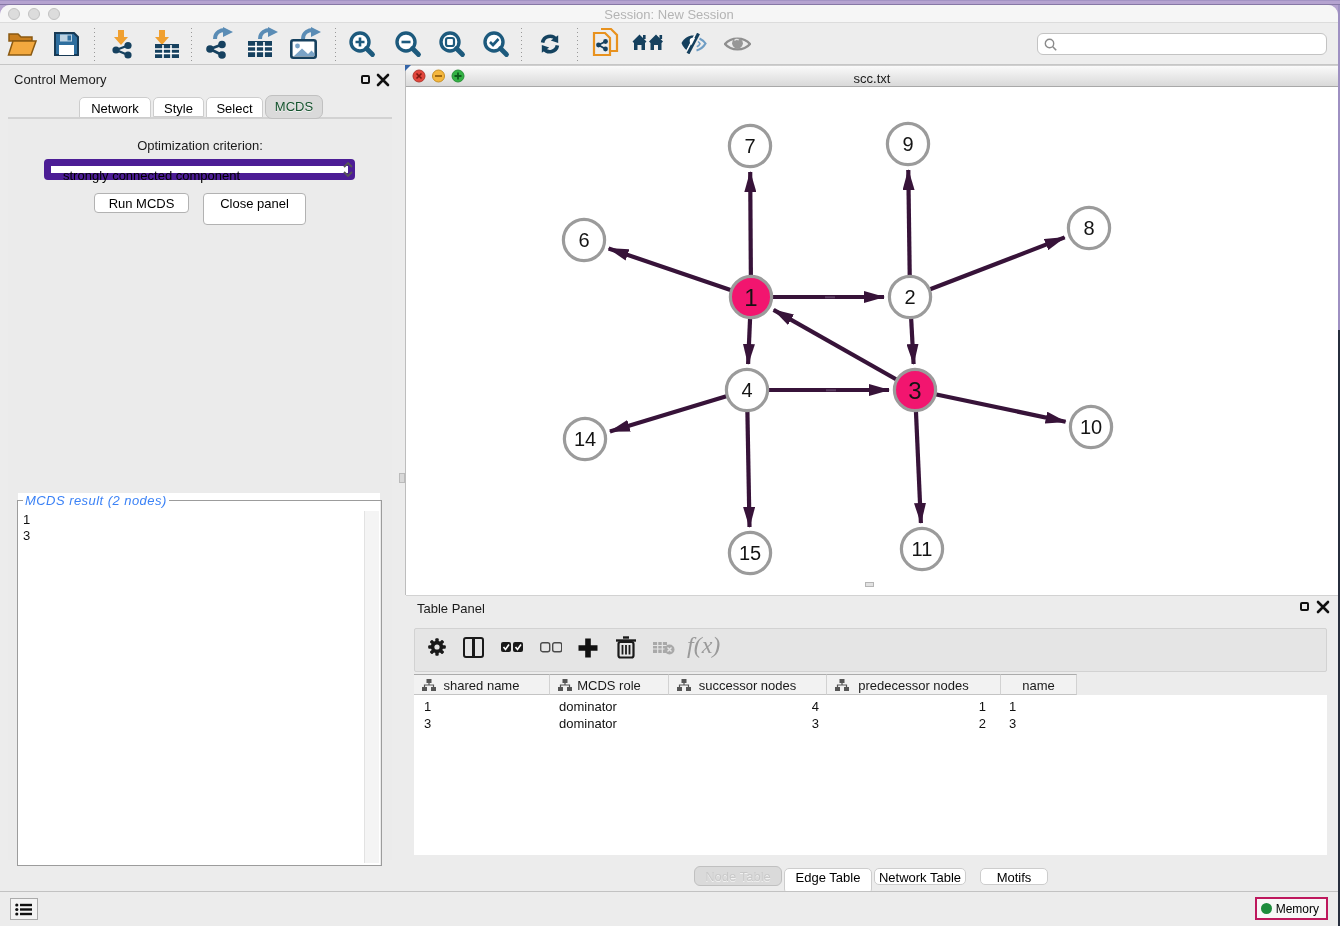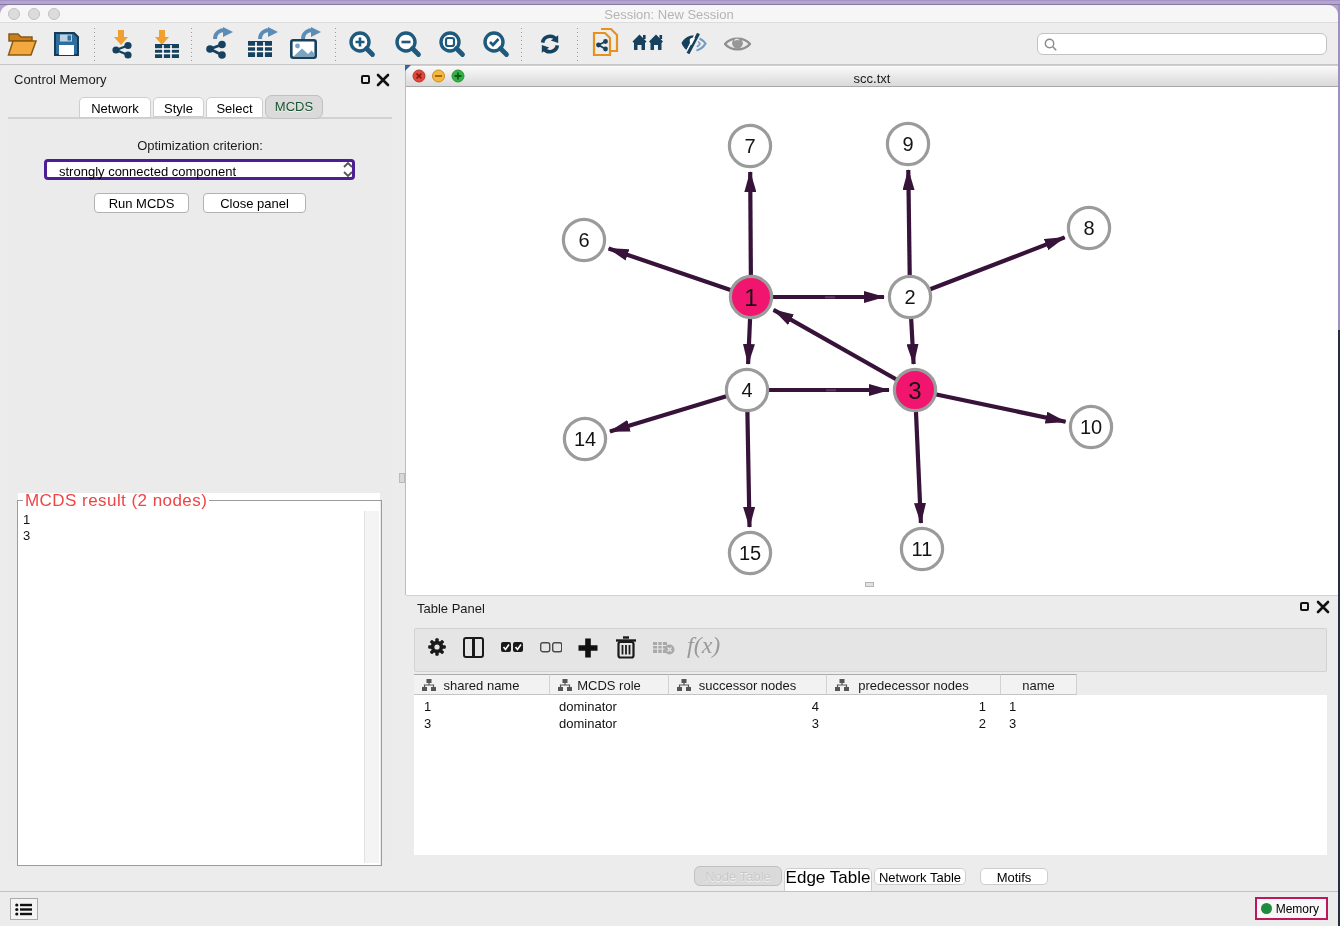--- a/index.html
+++ b/index.html
@@ -161,31 +161,31 @@
 
 <div class="abs" style="left:8px;top:117px;width:384px;height:743px;background:#ebebeb;border-top:2px solid #d2d2d2;"></div>
 
 <div class="abs" style="left:265px;top:95px;width:58px;height:24px;background:#dadada;border:1px solid #c0c0c0;border-radius:7px;"></div>
 <div class="abs" style="left:265px;top:96px;width:58px;height:22px;text-align:center;font-size:13px;color:#14532d;text-shadow:0 1px 0 #f4f4f4;line-height:22px;">MCDS</div>
 <div class="abs" style="left:79px;top:97px;width:72px;height:21px;background:#fff;border:1px solid #cdcdcd;border-radius:5px 5px 0 0;text-align:center;font-size:13px;line-height:21px;">Network</div>
 <div class="abs" style="left:153px;top:97px;width:51px;height:20px;background:#fff;border:1px solid #cdcdcd;border-radius:5px 5px 0 0;text-align:center;font-size:13px;line-height:21px;">Style</div>
 <div class="abs" style="left:206px;top:97px;width:57px;height:21px;background:#fff;border:1px solid #cdcdcd;border-radius:5px 5px 0 0;text-align:center;font-size:13px;line-height:21px;">Select</div>
 
 <div class="abs" style="left:0;top:138px;width:400px;text-align:center;font-size:13px;color:#1a1a1a;">Optimization criterion:</div>
-<div class="abs" style="left:44px;top:159px;width:311px;height:21px;background:#fff;border:3px solid #4c1d95;border-radius:4px;font-size:13px;line-height:19px;padding-left:12px;">strongly connected component</div>
+<div class="abs" style="left:44px;top:159px;width:311px;height:21px;background:#fff;border:7px solid #4c1d95;border-radius:4px;font-size:13px;line-height:19px;padding-left:12px;">strongly connected component</div>
 <svg class="abs" style="left:341px;top:161px;" width="14" height="17" viewBox="0 0 14 17">
     <path d="M3 6 L7 2 L11 6" fill="none" stroke="#555" stroke-width="1.8"></path>
     <path d="M3 11 L7 15 L11 11" fill="none" stroke="#555" stroke-width="1.8"></path>
   </svg>
 <div class="abs" style="left:94px;top:193px;width:95px;height:20px;background:#fff;border:1px solid #b2b2b2;border-radius:4px;text-align:center;font-size:13px;line-height:19px;">Run MCDS</div>
-<div class="abs" style="left:203px;top:193px;width:103px;height:20px;background:#fff;border:1px solid #b2b2b2;border-radius:4px;text-align:center;font-size:13px;line-height:19px;">Close panel</div>
+<div class="abs" style="left:203px;top:193px;width:103px;height:32px;background:#fff;border:1px solid #b2b2b2;border-radius:4px;text-align:center;font-size:13px;line-height:19px;">Close panel</div>
 
 <div class="abs" style="left:18px;top:493px;width:362px;height:372px;background:#fff;"></div>
 <div class="abs" style="left:17px;top:500px;width:365px;height:366px;border:1px solid #9c9c9c;"></div>
-<div class="abs" style="left:23px;top:494px;height:13px;background:#fff;font-size:17px;letter-spacing:0.45px;color:#ef4444;line-height:13px;white-space:nowrap;padding:0 2px;">MCDS result (2 nodes)</div>
+<div class="abs" style="left:23px;top:494px;height:13px;background:#fff;font-size:13px;letter-spacing:0.45px;color:#3b82f6;line-height:13px;white-space:nowrap;padding:0 2px;font-style:italic;">MCDS result (2 nodes)</div>
 <div class="abs" style="left:364px;top:511px;width:15px;height:352px;background:#f4f4f4;border-left:1px solid #e2e2e2;"></div>
 <div class="abs" style="left:23px;top:512px;font-size:13px;color:#111;line-height:16px;">1<br>3</div>
 
 <div class="abs" style="left:400px;top:66px;width:6px;height:529px;background:#ececec;border-right:1px solid #bdbdbd;"></div>
 <div class="abs" style="left:399px;top:473px;width:6px;height:10px;background:#d8d8d8;border:1px solid #bbb;"></div>
 
 <div class="abs" style="left:406px;top:65px;width:932px;height:22px;background:linear-gradient(#fafafa,#d9d9d9);border-top:1px solid #cfcfcf;border-bottom:1px solid #a8a8a8;"></div>
 <div class="abs" style="left:405px;top:65px;width:0;height:0;border-top:6px solid #3465a8;border-right:6px solid transparent;"></div>
 <div class="abs" style="left:406px;top:71px;width:932px;text-align:center;font-size:13px;color:#1a1a1a;">scc.txt</div>
 
@@ -355,21 +355,21 @@
   <div class="abs" style="left:413px;top:0;width:159px;text-align:right;">1</div>
   <div class="abs" style="left:595px;top:0;">1</div>
   <div class="abs" style="left:10px;top:17px;">3</div>
   <div class="abs" style="left:145px;top:17px;">dominator</div>
   <div class="abs" style="left:255px;top:17px;width:150px;text-align:right;">3</div>
   <div class="abs" style="left:413px;top:17px;width:159px;text-align:right;">2</div>
   <div class="abs" style="left:595px;top:17px;">3</div>
 </div>
 
 <div class="abs" style="left:694px;top:866px;width:88px;height:20px;background:#dadada;border:1px solid #c0c0c0;border-radius:6px;text-align:center;font-size:13px;color:#c9c9c9;text-shadow:0 1px 0 #f2f2f2;line-height:19px;">Node Table</div>
-<div class="abs" style="left:784px;top:868px;width:88px;height:26px;background:#fff;border:1px solid #cdcdcd;border-radius:5px;text-align:center;font-size:17px;line-height:17px;">Edge Table</div>
+<div class="abs" style="left:784px;top:868px;width:88px;height:26px;background:#fff;border:1px solid #cdcdcd;border-radius:5px;text-align:center;font-size:13px;line-height:17px;">Edge Table</div>
 <div class="abs" style="left:874px;top:868px;width:92px;height:17px;background:#fff;border:1px solid #cdcdcd;border-radius:5px;text-align:center;font-size:13px;line-height:17px;">Network Table</div>
 <div class="abs" style="left:980px;top:868px;width:68px;height:17px;background:#fff;border:1px solid #cdcdcd;border-radius:5px;text-align:center;font-size:13px;line-height:17px;">Motifs</div>
 
 <div class="abs" style="left:0;top:891px;width:1338px;height:35px;background:#ececec;border-top:1px solid #c2c2c2;"></div>
 <div class="abs" style="left:10px;top:898px;width:28px;height:22px;background:#f4f4f4;border:1px solid #ababab;"></div>
 <svg class="abs" style="left:15px;top:903px;" width="18" height="13" viewBox="0 0 18 13">
   <circle cx="1.8" cy="2" r="1.6" fill="#111"></circle>
     <circle cx="1.8" cy="6.5" r="1.6" fill="#111"></circle>
     <circle cx="1.8" cy="11" r="1.6" fill="#111"></circle>
   <rect x="5" y="0.8" width="12" height="2.4" fill="#111"></rect>

